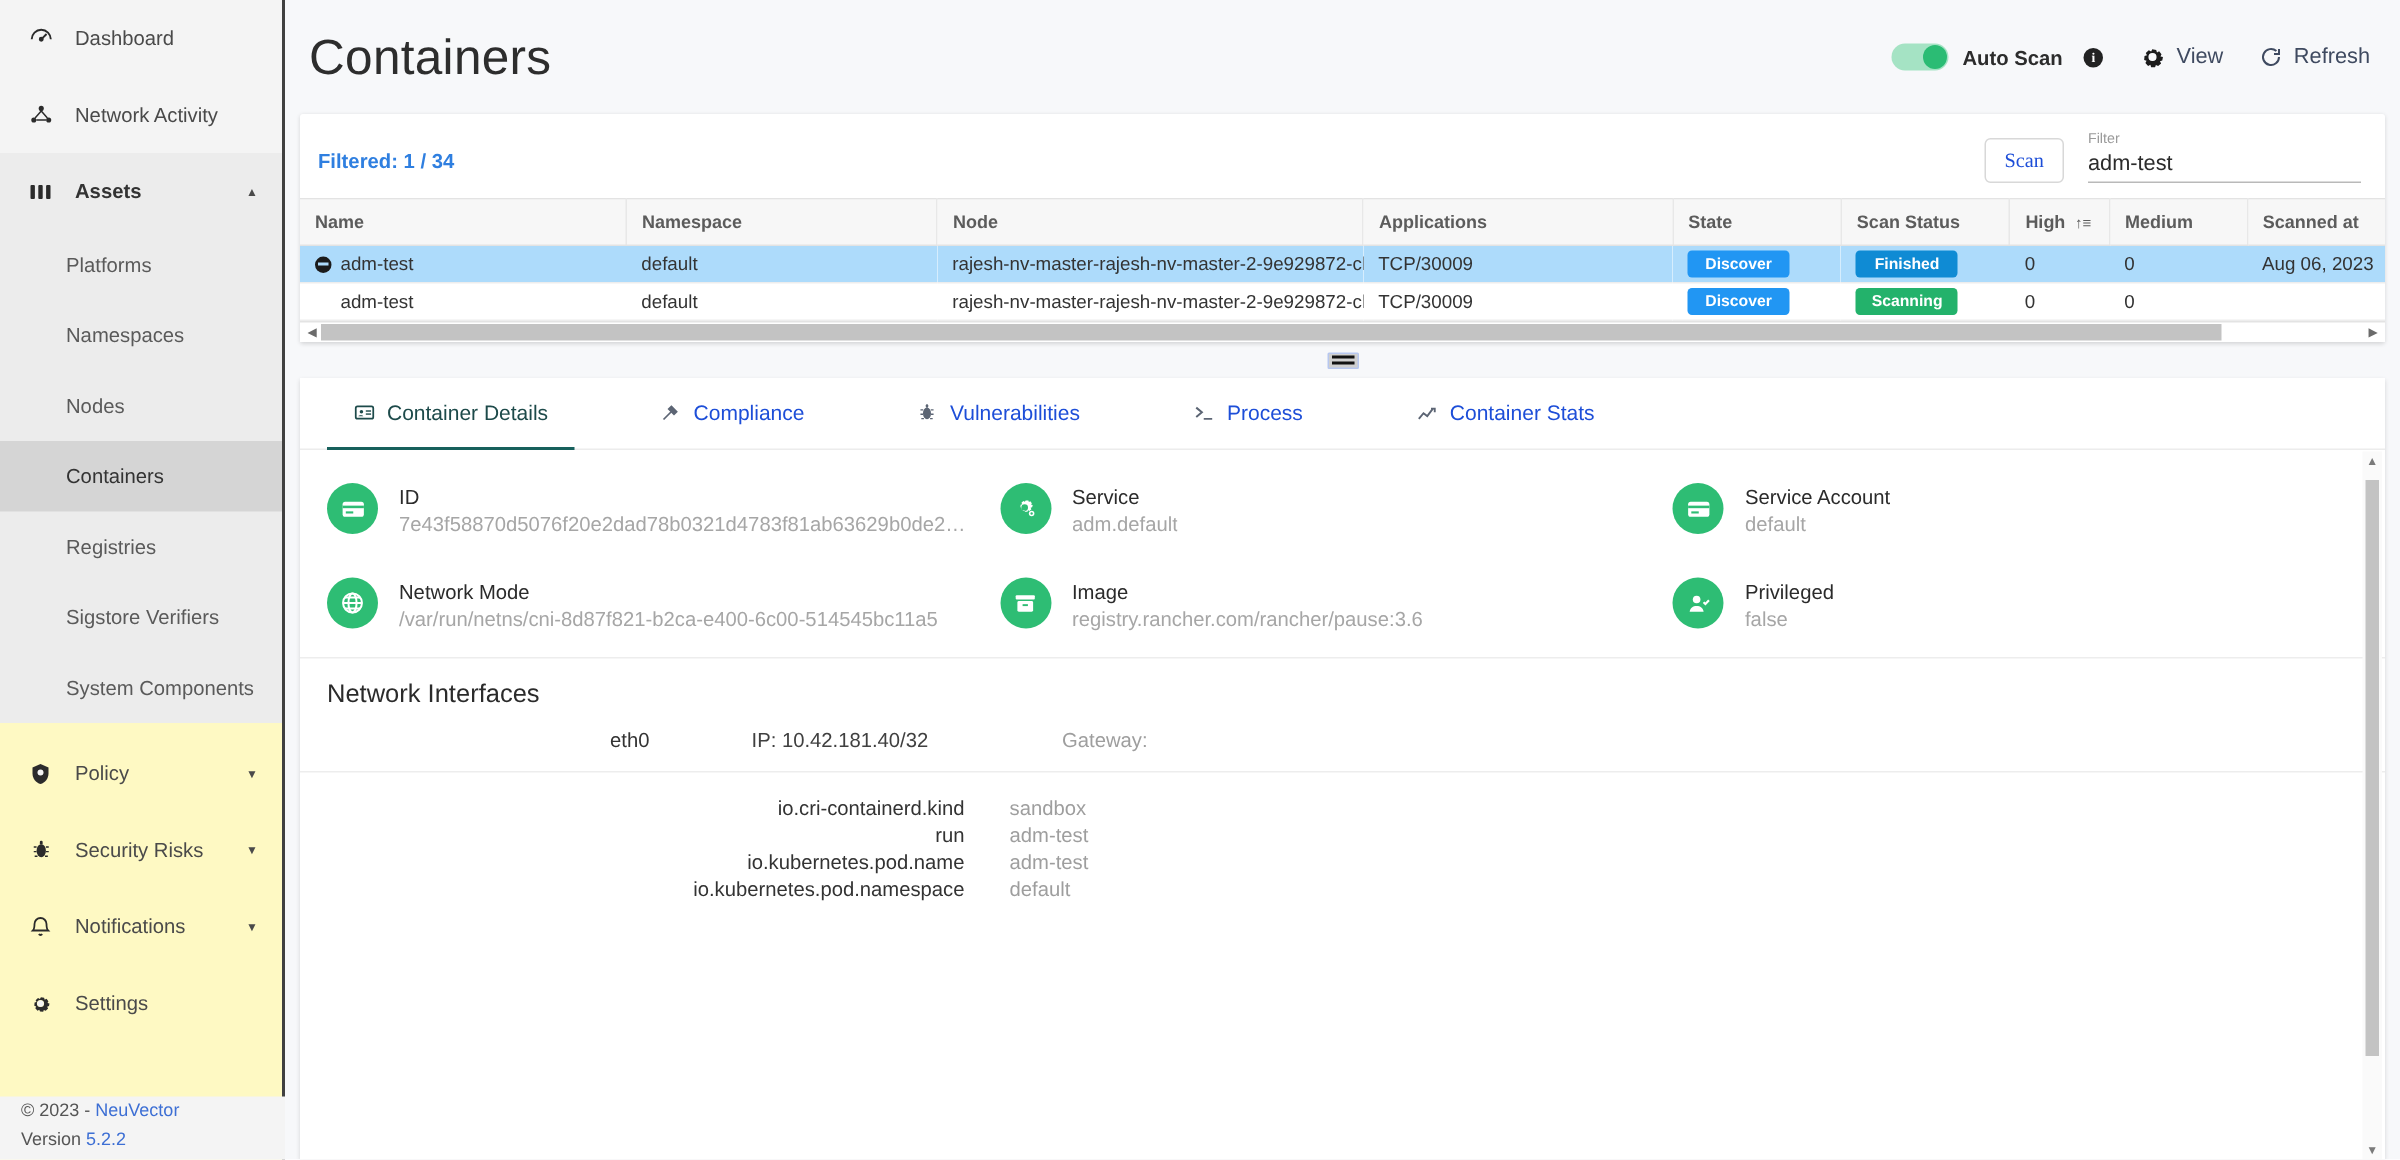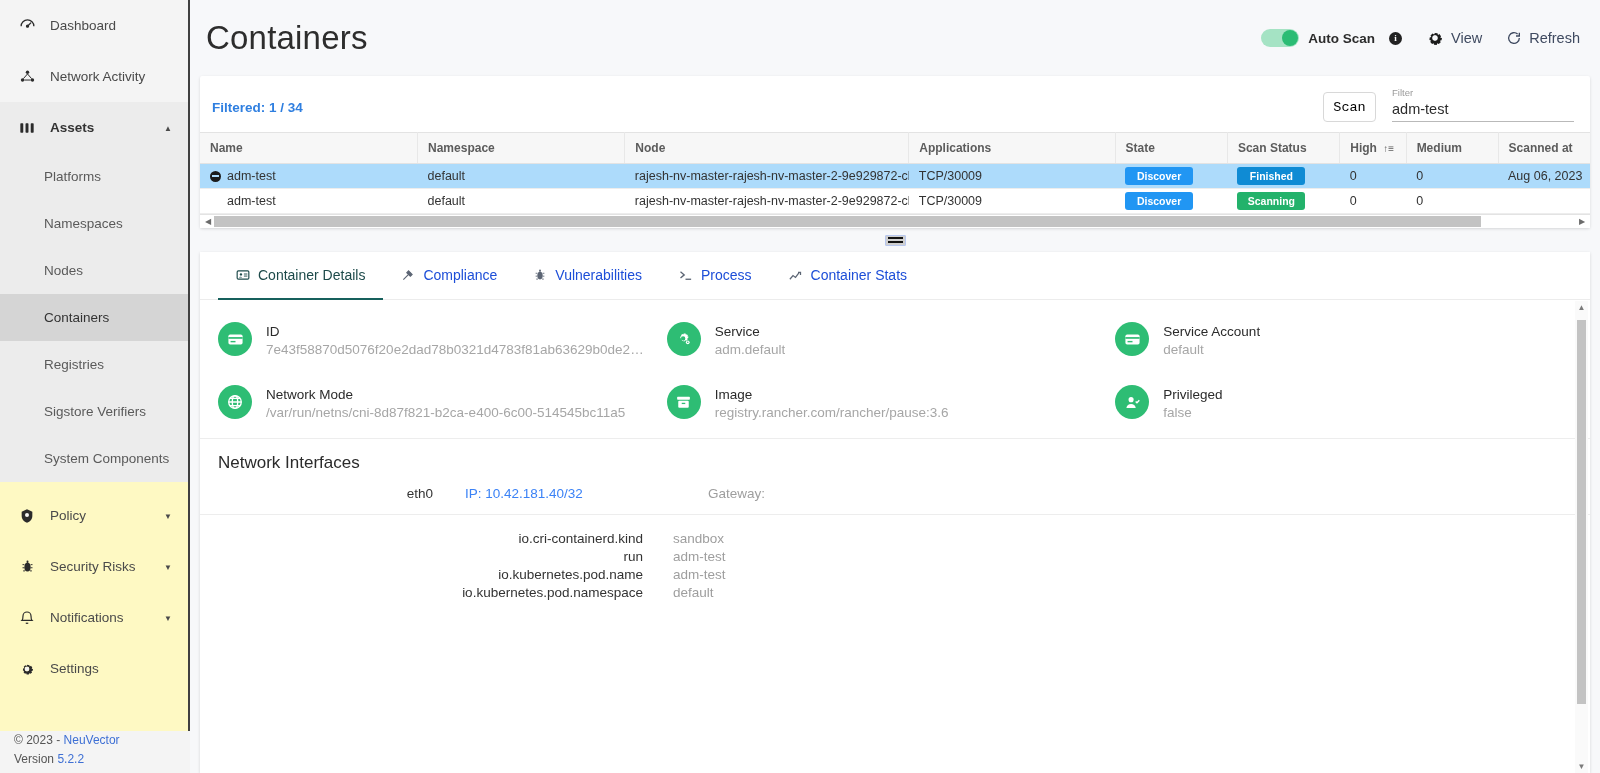--- a/index.html
+++ b/index.html
@@ -87,22 +87,22 @@
   
   .card {
     background: #fff; margin: 0 10px; border-radius: 2px;
     box-shadow: 0 1px 3px rgba(0,0,0,.14);
   }
   .filter-row { display: flex; align-items: flex-end; padding: 16px 16px 10px 12px; height: 56px; }
   .filtered-txt { font-size: 13.5px; color: #2f7fe0; font-weight: bold; align-self: center; }
   .filter-right { margin-left: auto; display: flex; align-items: flex-end; gap: 16px; }
   .scan-btn {
     width: 53px; height: 30px; border: 1px solid #d8d8d8; border-radius: 4px;
-    background: #fff; font-size: 13.5px; color: #000000; cursor: pointer;
-    font-family: Liberation Mono, monospace;
+    background: #fff; font-size: 13.5px; color: #1d4ed8; cursor: pointer;
+    font-family: Liberation Serif, serif;
   }
   .filter-field { width: 182px; }
   .filter-field .flab { font-size: 9.5px; color: #9a9a9a; display: block; margin-bottom: 2px;}
   .filter-field input {
     width: 100%; border: none; border-bottom: 1px solid #b9b9b9;
     font-size: 14.5px; color: #2c2c2c; padding: 0 0 4px 0;
     outline: none; background: transparent;
     font-family: "Liberation Sans", sans-serif;
   }
 
@@ -157,21 +157,21 @@
   }
   .drag-handle i { display: block; height: 2px; background: #111; }
 
   
   .detail {
     background: #fff; margin: 0 10px 0 10px; flex: 1;
     box-shadow: 0 1px 3px rgba(0,0,0,.14);
     display: flex; flex-direction: column; overflow: hidden;
     position: relative;
   }
-  .tabs { display: flex; padding: 0 0 0 18px; border-bottom: 1px solid #ececec; height: 48px; }
+  .tabs { display: flex; padding: 0 0 0 18px; border-bottom: 1px solid #ececec; height: 48px; gap: 39px; }
   .tab {
     display: flex; align-items: center; gap: 8px;
     padding: 0 18px; font-size: 14px; color: #1d4ed8; cursor: pointer;
     border-bottom: 2px solid transparent; height: 48px;
   }
   .tab.active { color: #1d4a4a; border-bottom-color: #17605c; font-weight: normal; }
   .tab .tico { font-size: 13px; display: flex; align-items: center; }
 
   .detail-scroll { flex: 1; overflow: hidden; position: relative; padding: 0; }
   .info-grid {
@@ -187,21 +187,21 @@
   }
   .info-txt { overflow: hidden; padding-top: 1px; }
   .info-k { font-size: 13.5px; color: #2b2b2b; line-height: 18px; }
   .info-v { font-size: 13.5px; color: #a6a6a6; line-height: 18px;
             white-space: nowrap; overflow: hidden; text-overflow: ellipsis; max-width: 380px; }
 
   .sec { padding: 14px 18px 10px 18px; border-bottom: 1px solid #ededed; }
   .sec-title { font-size: 17px; color: #2b2b2b; margin-bottom: 10px; }
   .nif-row { display: flex; font-size: 13.5px; padding: 3px 0; }
   .nif-name { width: 215px; text-align: right; color: #333; }
-  .nif-ip { width: 275px; padding-left: 32px; color: #3b82f6; }
+  .nif-ip { width: 275px; padding-left: 68px; color: #404040; }
   .nif-gw { color: #9e9e9e; }
   .lbl-row { display: flex; font-size: 13.5px; padding: 1.5px 0; }
   .lbl-k { width: 425px; text-align: right; color: #333; }
   .lbl-v { padding-left: 30px; color: #9e9e9e; }
 
   .vscroll {
     position: absolute; right: 2px; top: 49px; bottom: 0; width: 13px;
     background: #fafafa; display: flex; flex-direction: column; align-items: center;
   }
   .vs-arrow { font-size: 8px; color: #7a7a7a; height: 13px; line-height: 13px; }

